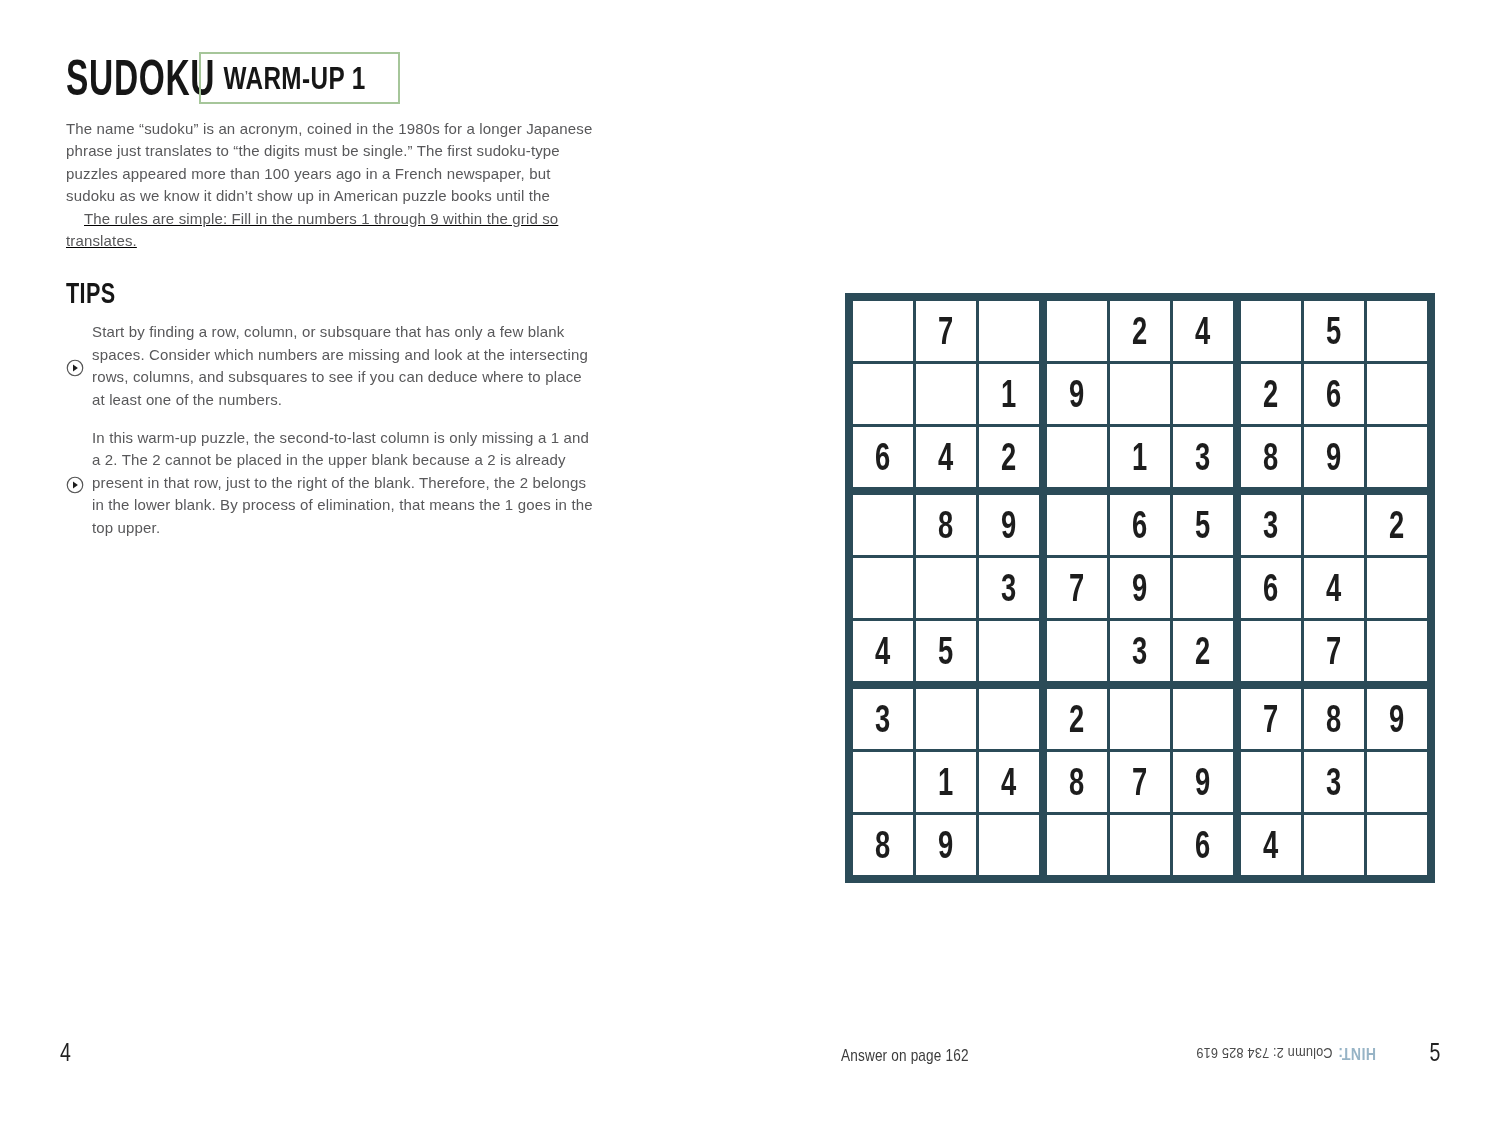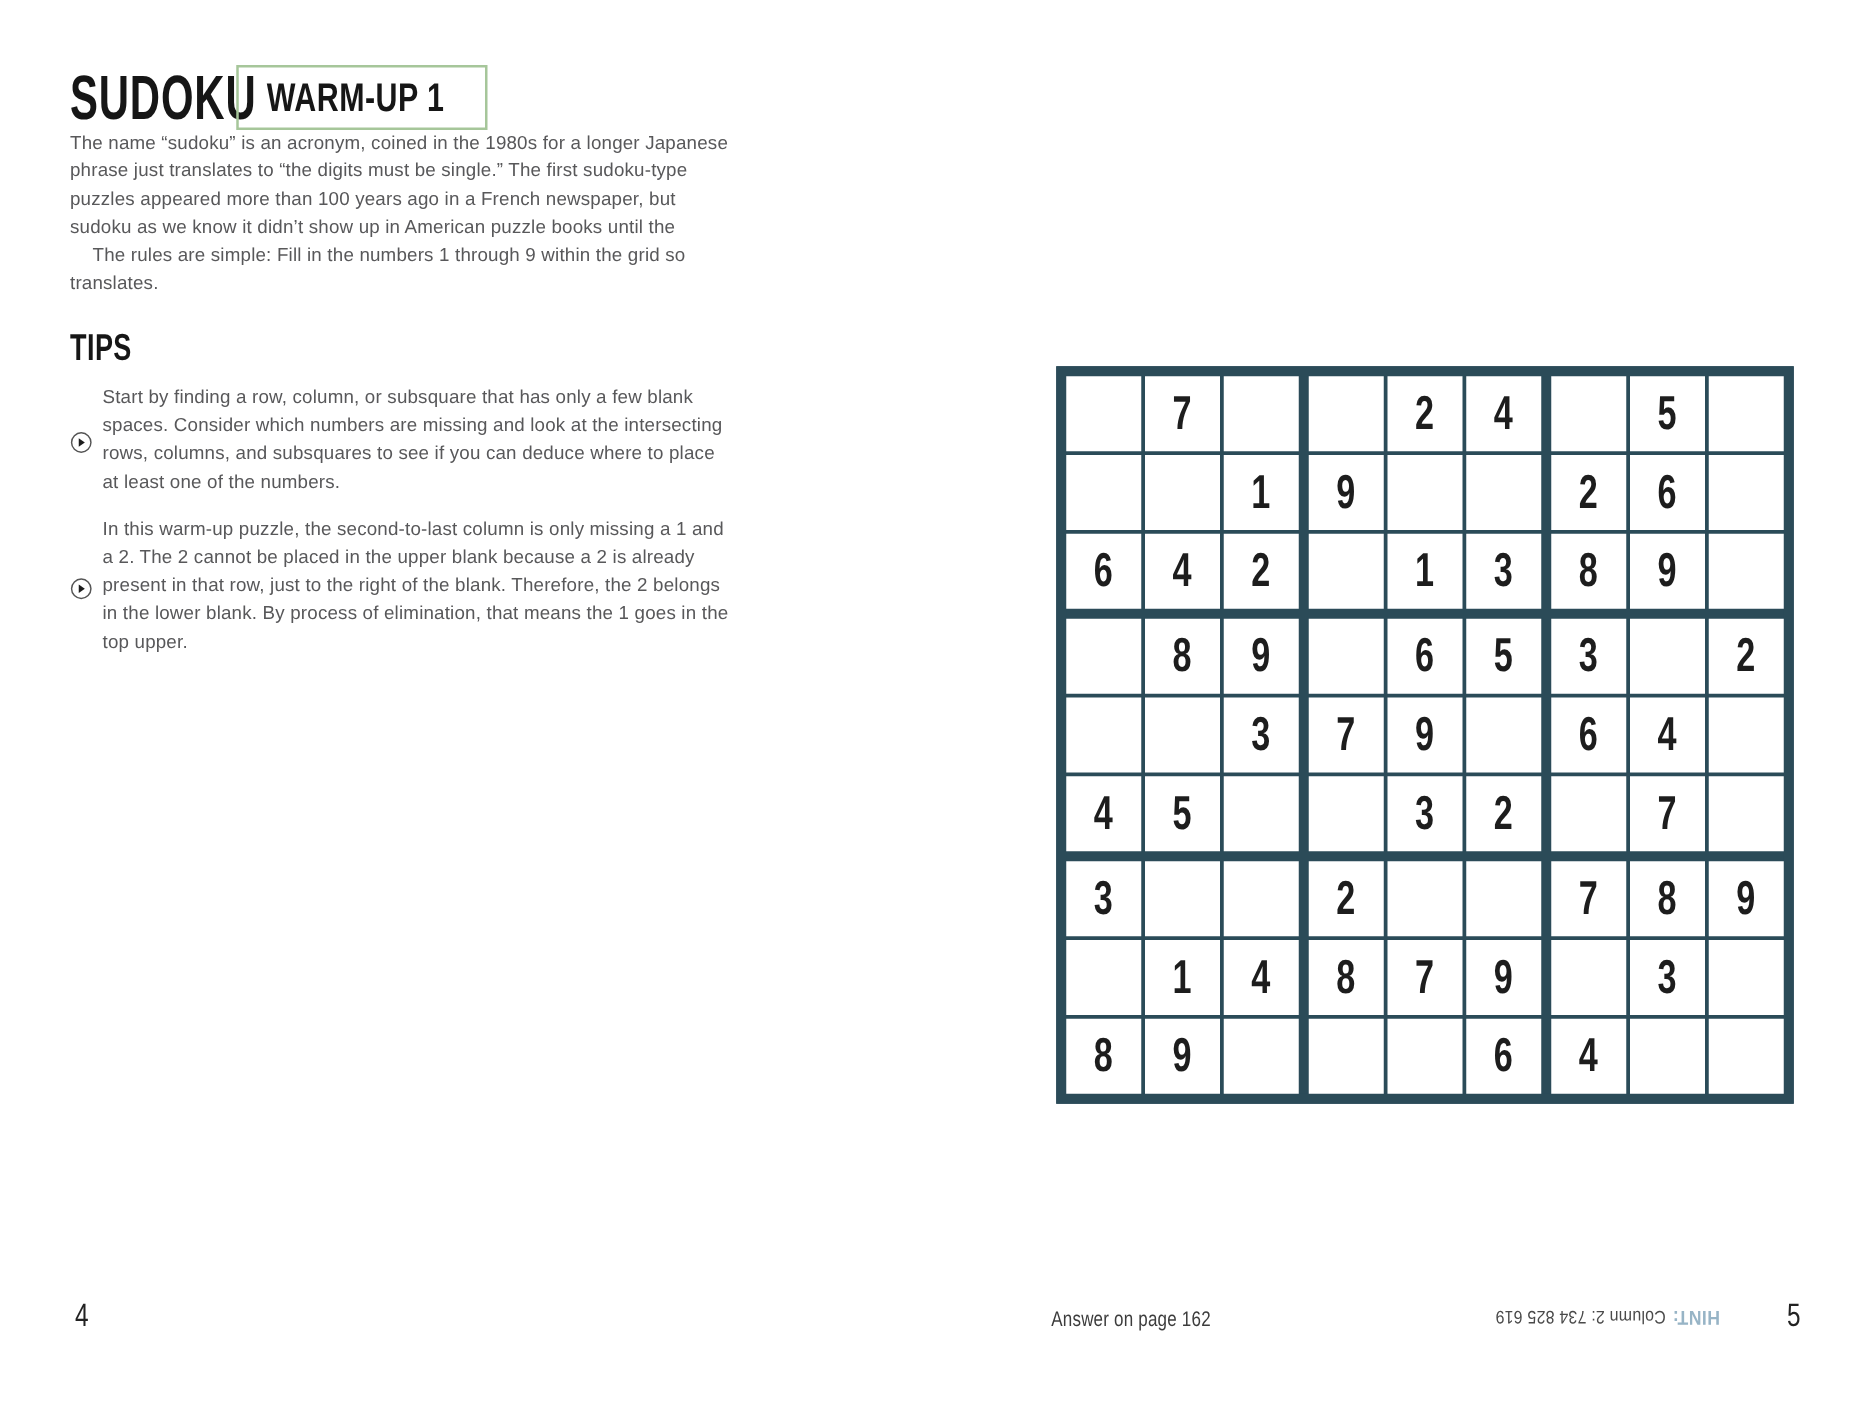--- a/index.html
+++ b/index.html
@@ -12,42 +12,42 @@
   *{margin:0;padding:0;box-sizing:border-box;}
   html,body{background:#ffffff;}
   .page{
     position:relative;
     width:1500px;height:1125px;
     background:#ffffff;
     font-family:"Liberation Sans", sans-serif;
     overflow:hidden;
   }
   
-  .left-col{position:absolute;left:56px;top:52px;width:610px;}
+  .left-col{position:absolute;left:66px;top:52px;width:610px;}
   .title-row{position:relative;height:52px;}
   .book-title{
     position:absolute;left:0;top:0;
     font-size:50px;line-height:52px;font-weight:700;color:var(--ink);
     transform:scaleX(0.67);transform-origin:left center;
     letter-spacing:1px;white-space:nowrap;
   }
   .warmup-badge{
     position:absolute;left:133px;top:0;
     width:201px;height:52px;
     border:2px solid var(--badge-border);
     display:flex;align-items:center;justify-content:flex-start;
     overflow:visible;
   }
   .warmup-badge .badge-text{
     display:inline-block;
     font-size:32px;font-weight:700;color:var(--ink);
     transform:scaleX(0.76);transform-origin:center center;
     white-space:nowrap;letter-spacing:0.5px;
   }
-  .body-text{margin-top:0;}
+  .body-text{margin-top:14px;}
   .tline{
     font-size:15px;line-height:22.4px;color:var(--body-gray);
     letter-spacing:0.15px;white-space:nowrap;
   }
   .tline.indent{text-indent:18px;}
   .tips-heading{
     margin-top:24px;
     font-size:30px;line-height:34px;font-weight:700;color:var(--ink);
     transform:scaleX(0.72);transform-origin:left center;
     letter-spacing:0.5px;
@@ -119,21 +119,21 @@
       </div>
     </div>
 
     <div class="body-text">
       <div class="tline">The name “sudoku” is an acronym, coined in the 1980s for a longer Japanese</div>
       <div class="tline">phrase just translates to “the digits must be single.” The first sudoku-type</div>
       <div class="tline">puzzles appeared more than 100 years ago in a French newspaper, but</div>
       <div class="tline">sudoku as we know it didn’t show up in American puzzle books until the</div>
     </div>
 
-    <div class="body-text" style="margin-top:0;">
+    <div class="body-text" style="margin-top:0;text-decoration:underline;">
       <div class="tline indent">The rules are simple: Fill in the numbers 1 through 9 within the grid so</div>
       <div class="tline">translates.</div>
     </div>
 
     <div class="tips-heading">TIPS</div>
 
     <div class="tips-list">
 
       <div class="bullet">
         <svg class="bullet-icon" viewBox="0 0 20 20">

